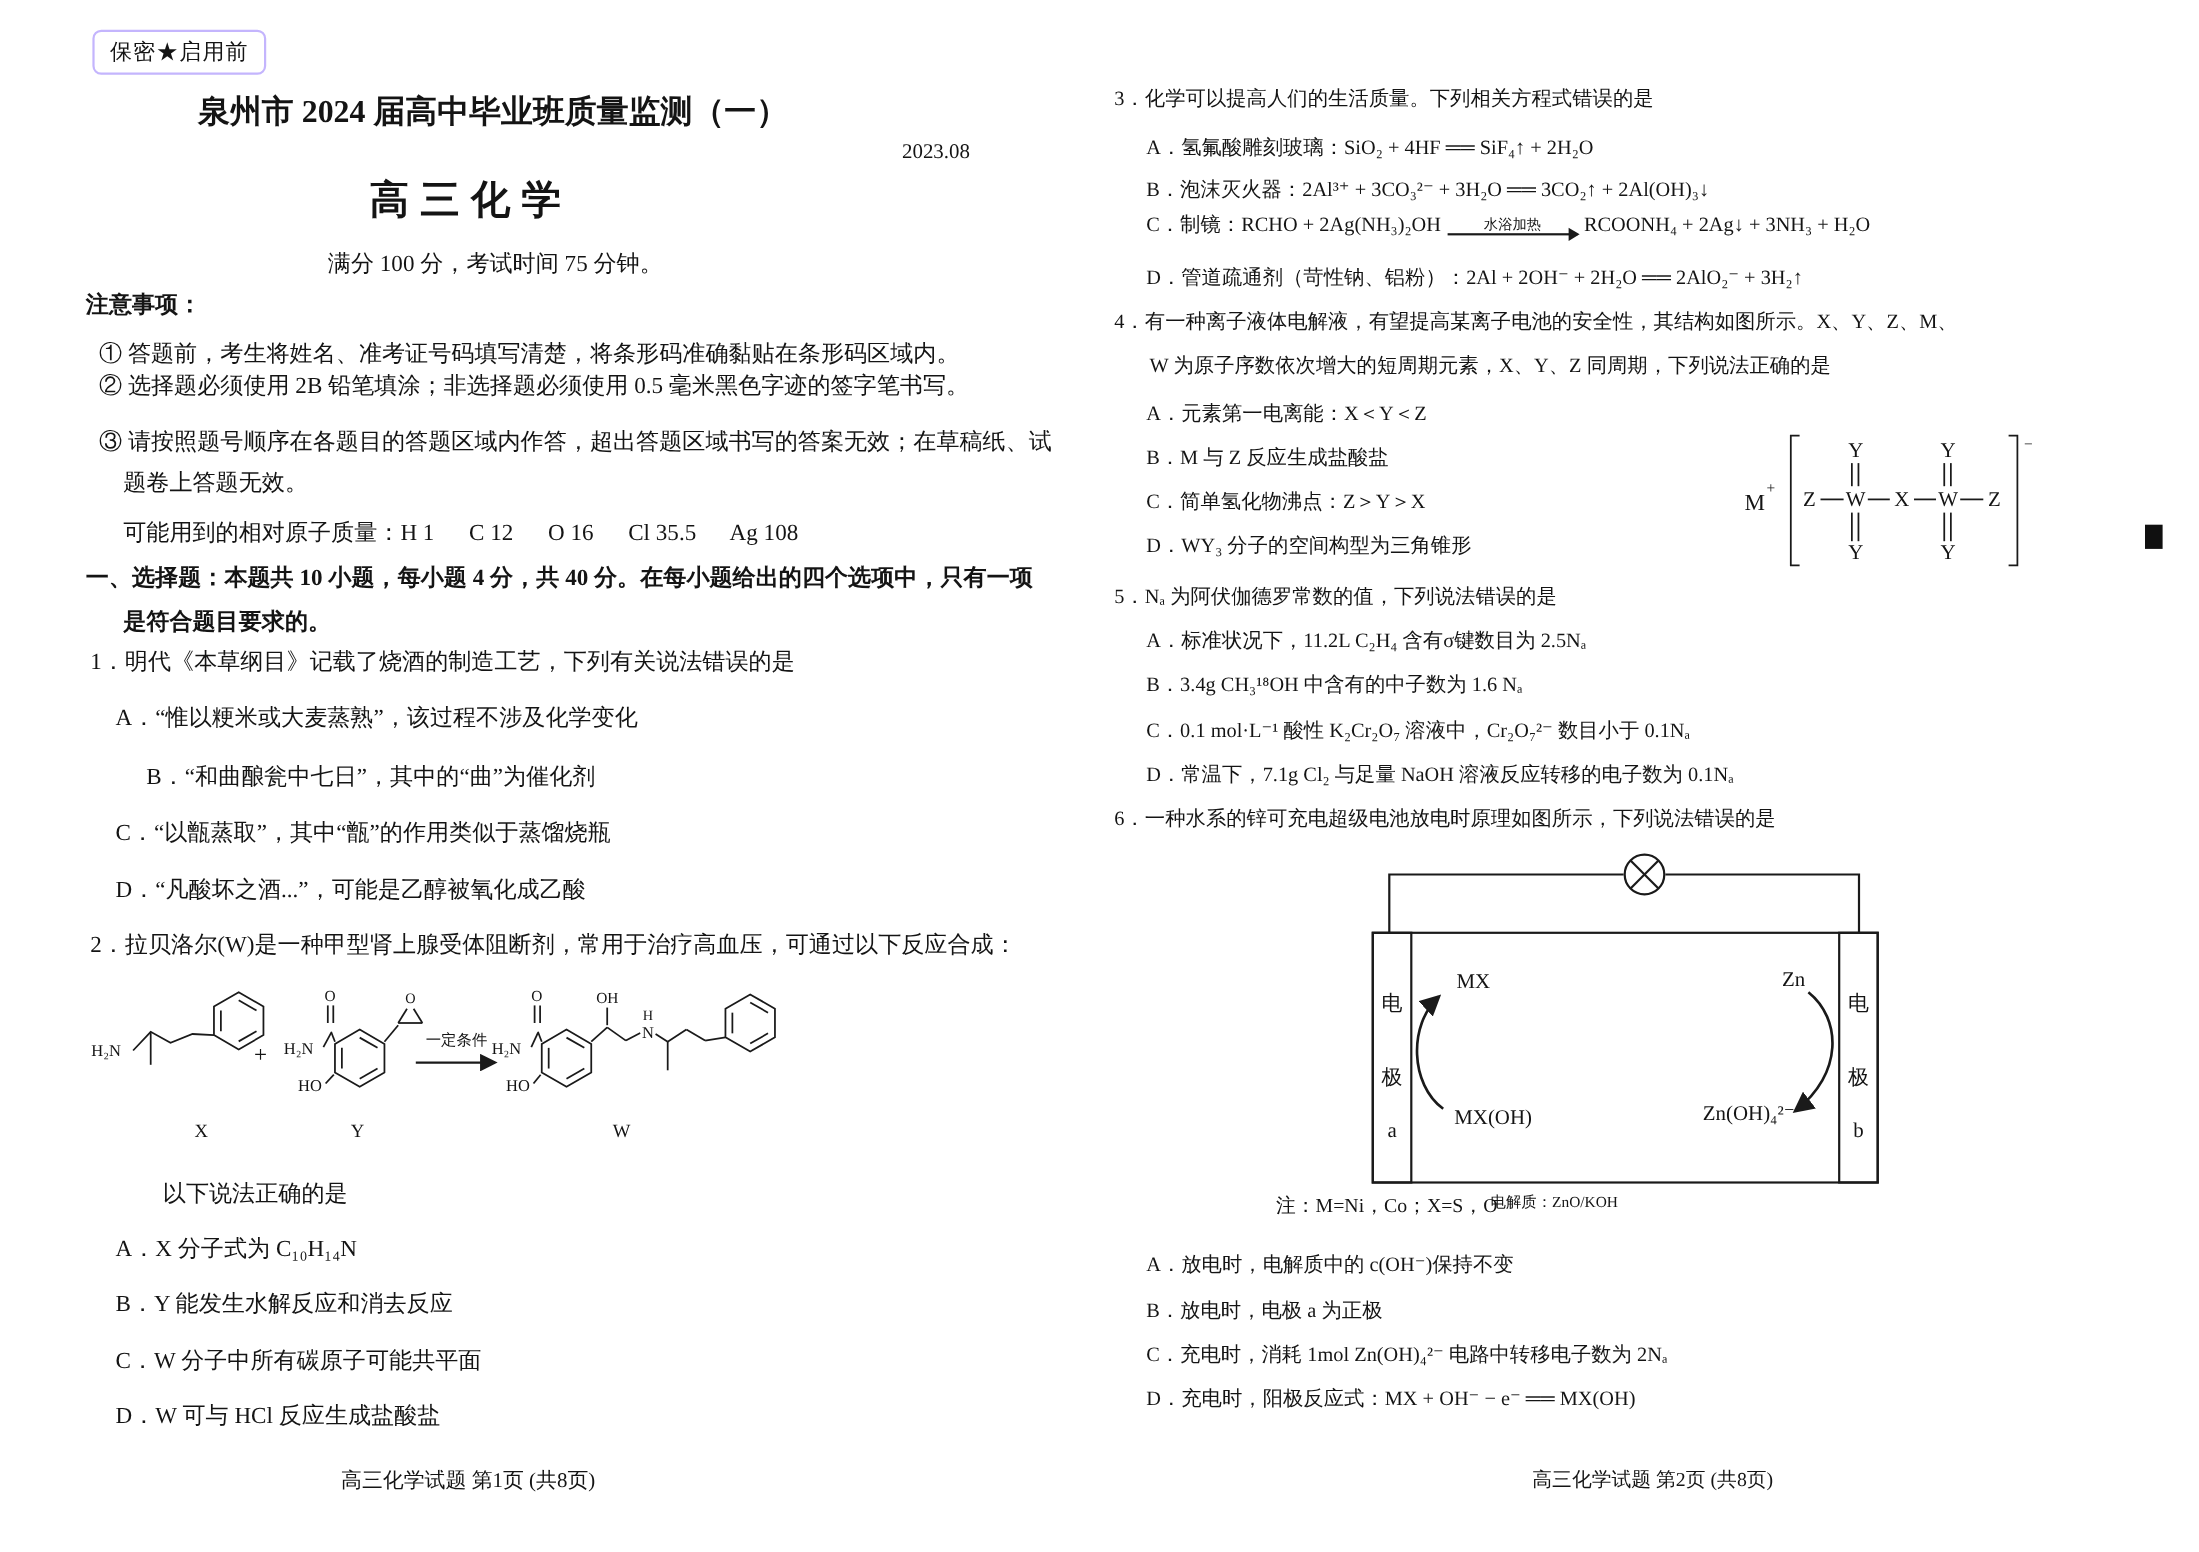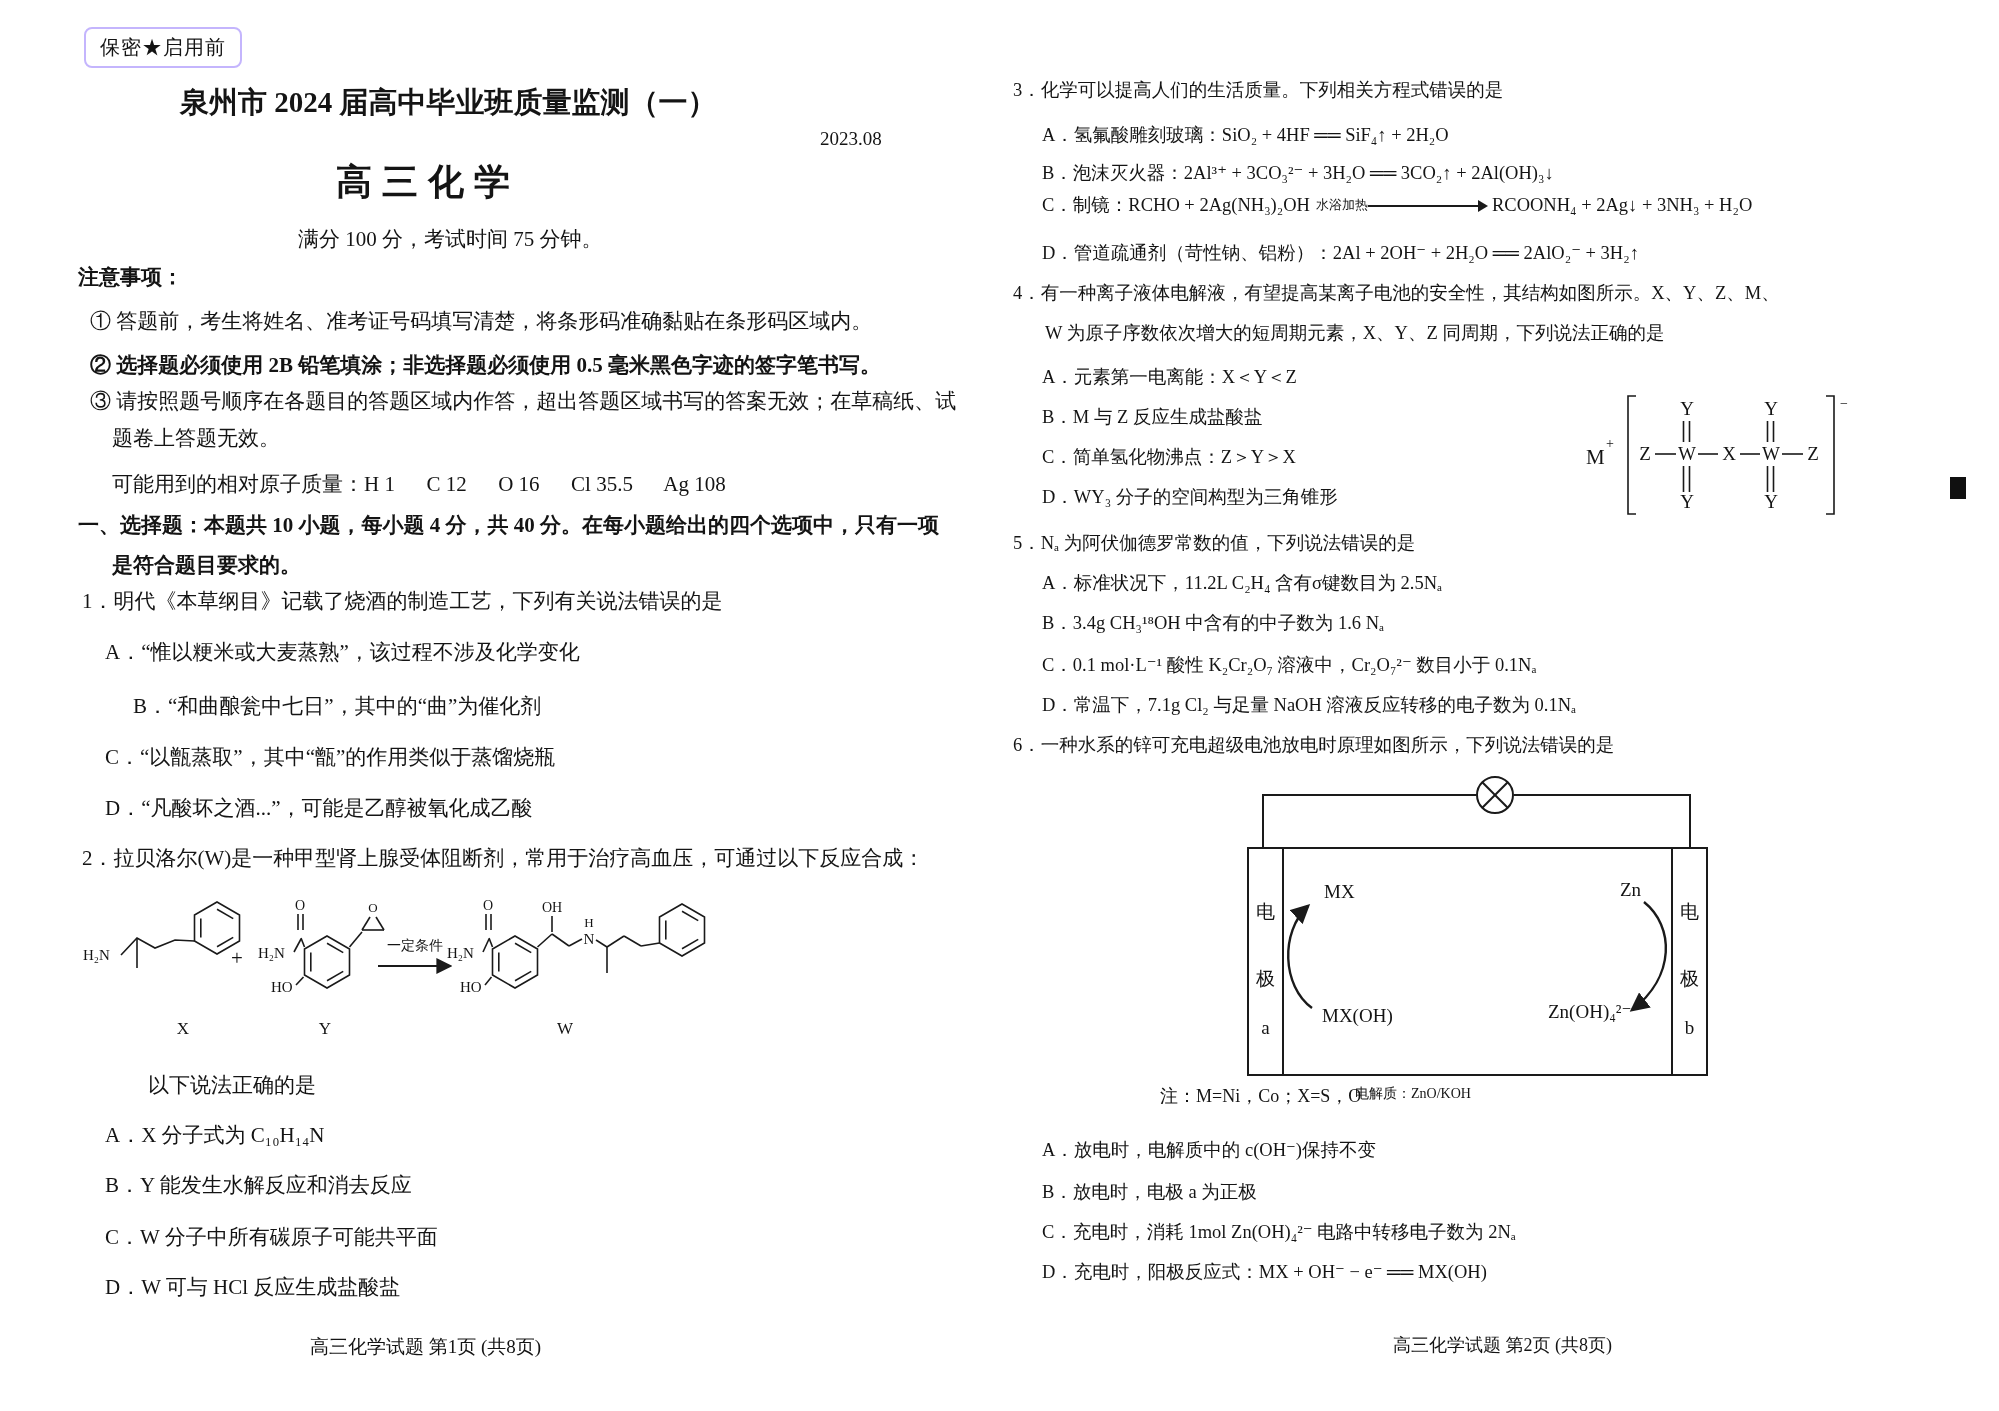--- a/index.html
+++ b/index.html
@@ -12,21 +12,21 @@
   .p2{font-size:18.5px;}
   .bold{font-weight:bold;}
   .badge{
     position:absolute;left:84px;top:27px;border:2px solid #c4b5fd;border-radius:8px;
     padding:5px 14px;font-size:20px;letter-spacing:1px;
   }
   .title{font-size:29px;font-weight:bold;}
   .subject{font-size:36px;font-weight:bold;letter-spacing:10px;}
   .footer{font-size:19px;}
   .rxnrow{display:flex;align-items:center;}
-  .rxnarrow{display:inline-flex;flex-direction:row;align-items:center;margin:0 6px;}
+  .rxnarrow{display:inline-flex;flex-direction:column;align-items:center;margin:0 6px;}
   .rxnarrow .cond{font-size:13px;line-height:1.1;}
   .rxnarrow .shaft{width:118px;height:2px;background:#1a1a1a;position:relative;margin-top:1px;}
   .rxnarrow .shaft::after{
     content:"";position:absolute;right:-2px;top:-5px;
     border-left:10px solid #1a1a1a;border-top:6px solid transparent;border-bottom:6px solid transparent;
   }
   svg{position:absolute;overflow:visible;}
   svg text{fill:#141414;font-family:"Liberation Serif","DejaVu Serif",serif;}
   .artifact{position:absolute;background:#101010;}
 </style>
@@ -35,21 +35,21 @@
 
 <div class="badge">保密★启用前</div>
 
 <div class="t title" style="left:180px;top:84px;">泉州市 2024 届高中毕业班质量监测（一）</div>
 <div class="t" style="left:820px;top:127px;font-size:19px;">2023.08</div>
 <div class="t subject" style="left:336px;top:160px;">高三化学</div>
 <div class="t" style="left:298px;top:226px;">满分 100 分，考试时间 75 分钟。</div>
 
 <div class="t bold" style="left:78px;top:264px;">注意事项：</div>
 <div class="t" style="left:90px;top:308px;">① 答题前，考生将姓名、准考证号码填写清楚，将条形码准确黏贴在条形码区域内。</div>
-<div class="t" style="left:90px;top:352px;font-weight:bold;">② 选择题必须使用 2B 铅笔填涂；非选择题必须使用 0.5 毫米黑色字迹的签字笔书写。</div>
+<div class="t" style="left:90px;top:337px;">② 选择题必须使用 2B 铅笔填涂；非选择题必须使用 0.5 毫米黑色字迹的签字笔书写。</div>
 <div class="t" style="left:90px;top:388px;">③ 请按照题号顺序在各题目的答题区域内作答，超出答题区域书写的答案无效；在草稿纸、试</div>
 <div class="t" style="left:112px;top:425px;">题卷上答题无效。</div>
 <div class="t" style="left:112px;top:471px;">可能用到的相对原子质量：H 1      C 12      O 16      Cl 35.5      Ag 108</div>
 
 <div class="t bold" style="left:78px;top:512px;">一、选择题：本题共 10 小题，每小题 4 分，共 40 分。在每小题给出的四个选项中，只有一项</div>
 <div class="t bold" style="left:112px;top:552px;">是符合题目要求的。</div>
 
 <div class="t" style="left:82px;top:588px;">1．明代《本草纲目》记载了烧酒的制造工艺，下列有关说法错误的是</div>
 <div class="t" style="left:105px;top:639px;">A．“惟以粳米或大麦蒸熟”，该过程不涉及化学变化</div>
 <div class="t" style="left:105px;top:693px;margin-left:28px;">B．“和曲酿瓮中七日”，其中的“曲”为催化剂</div>

